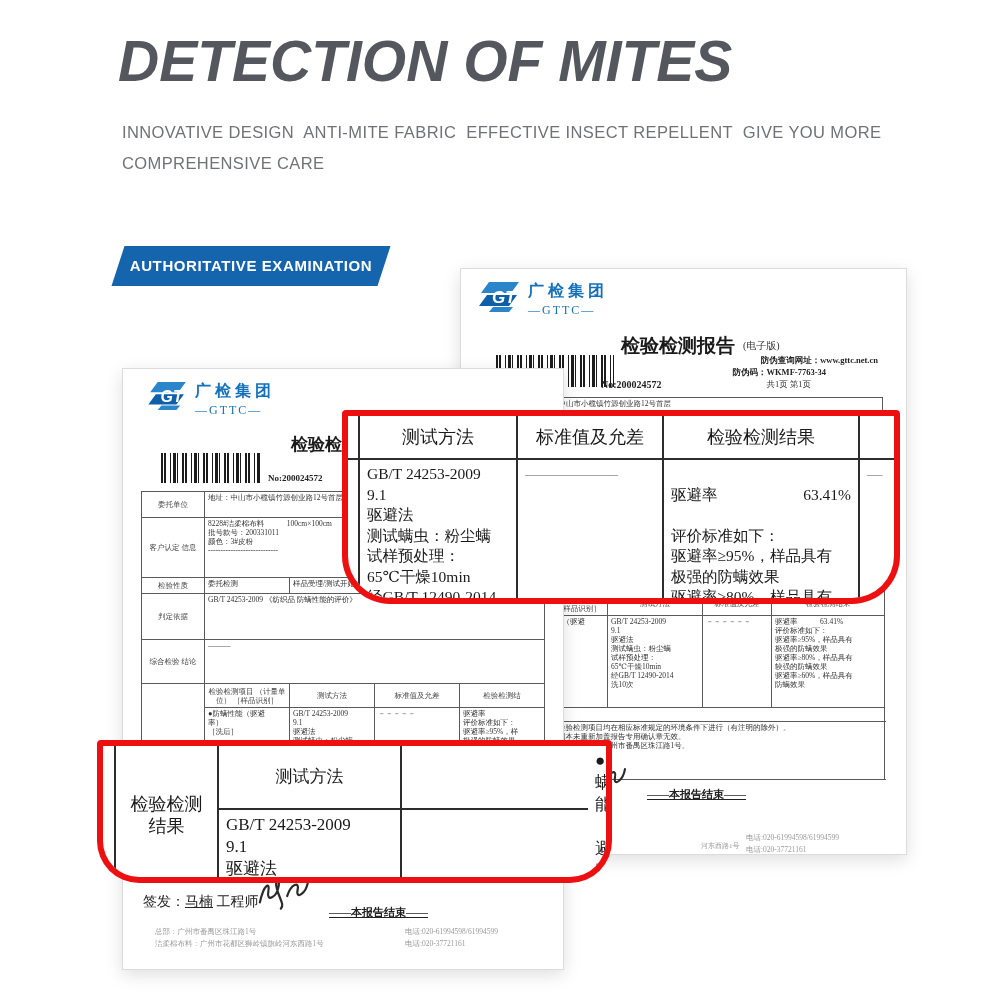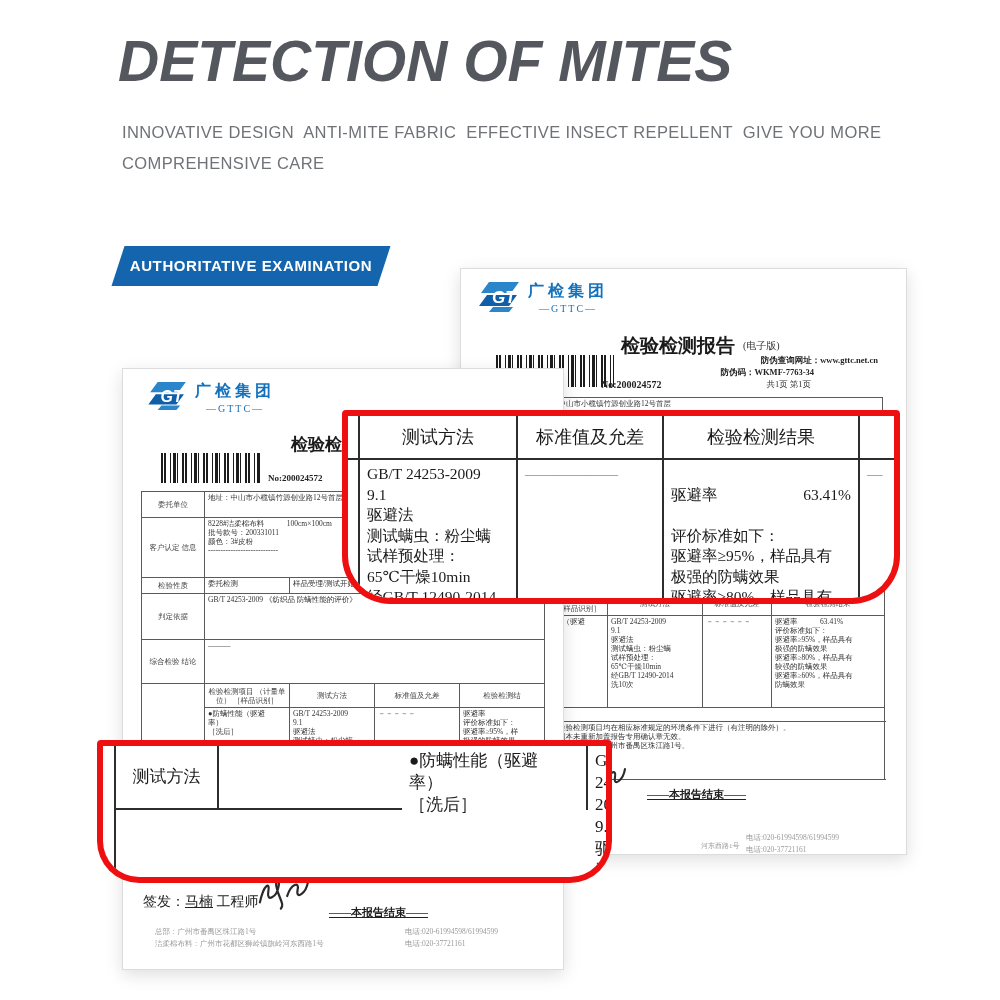--- a/index.html
+++ b/index.html
@@ -15,21 +15,21 @@
   .banner span{position:relative;display:block;text-align:center;line-height:40px;color:#fff;
     font-size:15px;font-weight:bold;letter-spacing:.6px;}
   
   .doc{position:absolute;background:#fff;border:1px solid #dcdcdc;box-shadow:0 5px 16px rgba(0,0,0,.13);}
   .doc-back{left:460px;top:268px;width:445px;height:585px;z-index:1;}
   .doc-front{left:122px;top:368px;width:440px;height:600px;z-index:2;}
   .cjk{font-family:"Liberation Serif","DejaVu Serif",serif;}
   .logo{position:absolute;display:flex;align-items:flex-start;gap:7px;}
   .logo .ltxt{color:#1472bd;}
   .logo .lname{font-size:16px;font-weight:bold;letter-spacing:4px;}
-  .logo .labbr{font-size:10px;letter-spacing:2px;text-align:center;margin-top:1px;}
+  .logo .labbr{font-size:12px;letter-spacing:2px;text-align:left;margin-top:1px;}
   .barcode{position:absolute;height:32px;
     background:repeating-linear-gradient(90deg,#1c1c1c 0 2px,#fff 2px 3px,#1c1c1c 3px 5px,#fff 5px 9px,
       #1c1c1c 9px 10px,#fff 10px 12px,#1c1c1c 12px 15px,#fff 15px 16px,#1c1c1c 16px 17px,#fff 17px 21px);}
   .rno{position:absolute;font-size:10px;font-weight:bold;color:#222;}
   .doctitle{position:absolute;font-weight:bold;color:#1a1a1a;}
   .tinytable{position:absolute;border-collapse:collapse;table-layout:fixed;}
   .tinytable td{border:1px solid #5a5a5a;font-size:7.5px;color:#333;padding:1px 3px;vertical-align:top;
     overflow:hidden;white-space:pre-line;line-height:9px;}
   .tinytable td.lbl{text-align:center;vertical-align:middle;white-space:normal;color:#444;}
   .gray{color:#9a9a9a;} .endline{font-weight:bold;font-size:11px;color:#222;text-decoration:underline;}
@@ -72,21 +72,21 @@
         <text x="13" y="22" font-family="Liberation Sans,sans-serif" font-size="17" font-style="italic" font-weight="bold" fill="#ffffff">GT</text>
       </svg>
       <div class="ltxt">
         <div class="lname">广检集团</div>
         <div class="labbr">—GTTC—</div>
       </div>
     </div>
     <div class="doctitle" style="left:160px;top:64px;font-size:19px;">检验检测报告</div>
     <div style="position:absolute;left:282px;top:70px;font-size:10px;color:#333;">(电子版)</div>
     <div style="position:absolute;right:28px;top:86px;font-size:8.5px;font-weight:bold;color:#222;text-align:left;">防伪查询网址：www.gttc.net.cn</div>
-    <div style="position:absolute;right:92px;top:98px;font-size:8.5px;font-weight:bold;color:#222;">防伪码：WKMF-7763-34</div>
+    <div style="position:absolute;right:80px;top:98px;font-size:8.5px;font-weight:bold;color:#222;">防伪码：WKMF-7763-34</div>
     <div style="position:absolute;right:95px;top:110px;font-size:8.5px;color:#333;">共1页 第1页</div>
     <div class="barcode" style="left:35px;top:86px;width:118px;"></div>
     <div class="rno" style="left:140px;top:110px;">No:200024572</div>
 
     <table class="tinytable" style="left:18px;top:128px;width:404px;">
       <tbody>
           <tr style="height:24px;">
         <td class="lbl" style="width:46px;">委托单位</td>
         <td>地址：中山市小榄镇竹源创业路12号首层</td>
       </tr>
@@ -267,20 +267,22 @@
 驱避率≥80%，样品具有
 较强的防螨效果
 驱避率≥60%，样品具有
 防螨效果</div>
     </div>
     <div class="body-cell" style="color:#8a8a8a;">—</div>
   </div>
 
   <div class="callout co-bot cjk">
     <div class="cell span2"></div>
+    <div class="cell span2 colabel">检验检测
+结果</div>
     <div class="cell hdr">测试方法</div>
     <div class="hdr" style="border-right:none;"></div>
 
     <div class="cell body-cell">●防螨性能（驱避
 率）
 ［洗后］</div>
     <div class="cell body-cell">GB/T 24253-2009
 9.1
 驱避法</div>
     <div></div>

